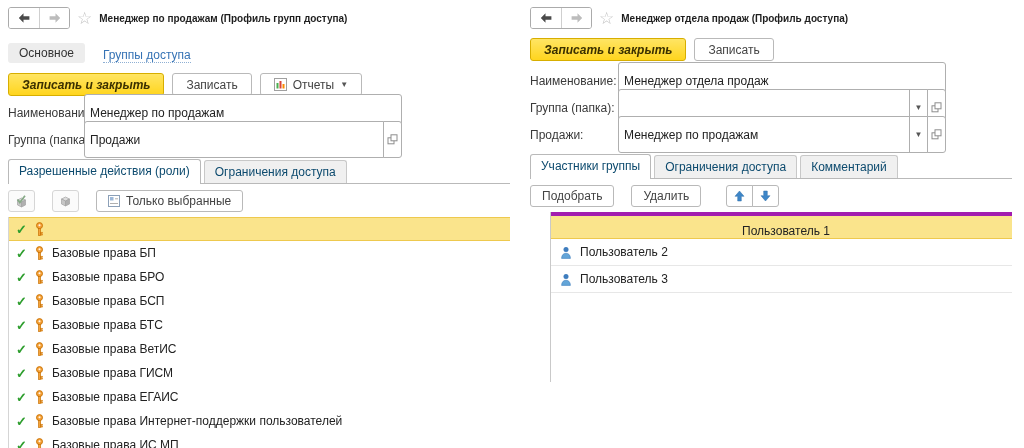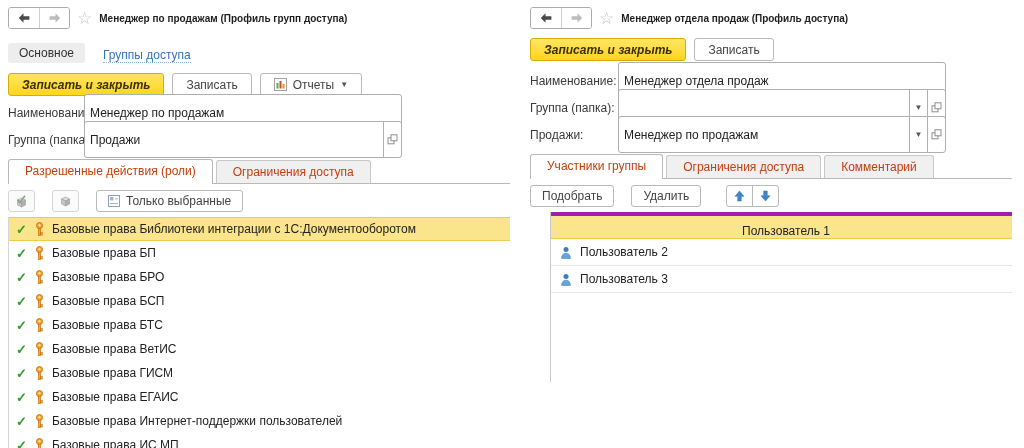--- a/index.html
+++ b/index.html
@@ -43,22 +43,22 @@
   .panel.right .input-group { width:328px; }
   .input-group input { flex:1; min-width:0; height:100%; border:1px solid #AFAFAF; border-radius:3px;
                        padding:0 5px; font:inherit; color:#222; background:#fff; }
   .input-group.has-adorn input { border-radius:3px 0 0 3px; }
   .adorn { width:19px; display:flex; align-items:center; justify-content:center; background:#fff;
            border:1px solid #AFAFAF; margin-left:-1px; padding:0; cursor:pointer; }
   .adorn:last-child { border-radius:0 3px 3px 0; }
 
   
   .tabs { display:flex; align-items:flex-end; margin-top:9px; border-bottom:1px solid #B9B9B9; }
-  .tab { padding:4px 16px; background:#F0F0F0; border:1px solid #C8C8C8; border-bottom:none;
-         border-radius:3px 3px 0 0; margin-right:3px; color:#c2410c; cursor:pointer; white-space:nowrap; }
+  .tab { padding:4px 10px; background:#F0F0F0; border:1px solid #C8C8C8; border-bottom:none;
+         border-radius:3px 3px 0 0; margin-right:3px; color:#0c4a6e; cursor:pointer; white-space:nowrap; }
   .tab.active { background:#fff; border-color:#B9B9B9; margin-bottom:-1px; padding-bottom:6px; }
 
   
   .list-toolbar { display:flex; gap:17px; margin-top:6px; align-items:center; }
   .icon-btn { width:27px; height:22px; display:flex; align-items:center; justify-content:center;
               background:#fff; border:1px solid #B9B9B9; border-radius:3px; padding:0; cursor:pointer; }
   .icon-btn.disabled { background:#FBFBFB; border-color:#D6D6D6; cursor:default; }
   .btn.small { height:22px; padding:0 11px; }
   .updown-group { display:inline-flex; margin-left:8px; }
   .updown-group .icon-btn:first-child { border-radius:3px 0 0 3px; }
@@ -177,21 +177,20 @@
   <div class="roles-list" id="roles-list">
       <div class="role-row selected">
     <span class="check-icon">✓</span>
     <svg width="11" height="14" viewBox="0 0 11 14">
       <circle cx="5.5" cy="3.6" r="3" fill="#F6A33A" stroke="#C76F00" stroke-width="0.9"></circle>
       <circle cx="5.5" cy="3.2" r="1" fill="#FFF7EC"></circle>
       <rect x="4.6" y="6.4" width="1.9" height="7" fill="#F6A33A" stroke="#C76F00" stroke-width="0.7"></rect>
       <rect x="6.4" y="10.2" width="2.2" height="1.1" fill="#F6A33A" stroke="#C76F00" stroke-width="0.5"></rect>
       <rect x="6.4" y="12" width="2.2" height="1.1" fill="#F6A33A" stroke="#C76F00" stroke-width="0.5"></rect>
     </svg>
-    <span class="row-label">Базовые права Библиотеки интеграции с 1С:Документооборотом</span>
   </div>
       <div class="role-row">
     <span class="check-icon">✓</span>
     <svg width="11" height="14" viewBox="0 0 11 14">
       <circle cx="5.5" cy="3.6" r="3" fill="#F6A33A" stroke="#C76F00" stroke-width="0.9"></circle>
       <circle cx="5.5" cy="3.2" r="1" fill="#FFF7EC"></circle>
       <rect x="4.6" y="6.4" width="1.9" height="7" fill="#F6A33A" stroke="#C76F00" stroke-width="0.7"></rect>
       <rect x="6.4" y="10.2" width="2.2" height="1.1" fill="#F6A33A" stroke="#C76F00" stroke-width="0.5"></rect>
       <rect x="6.4" y="12" width="2.2" height="1.1" fill="#F6A33A" stroke="#C76F00" stroke-width="0.5"></rect>
     </svg>

